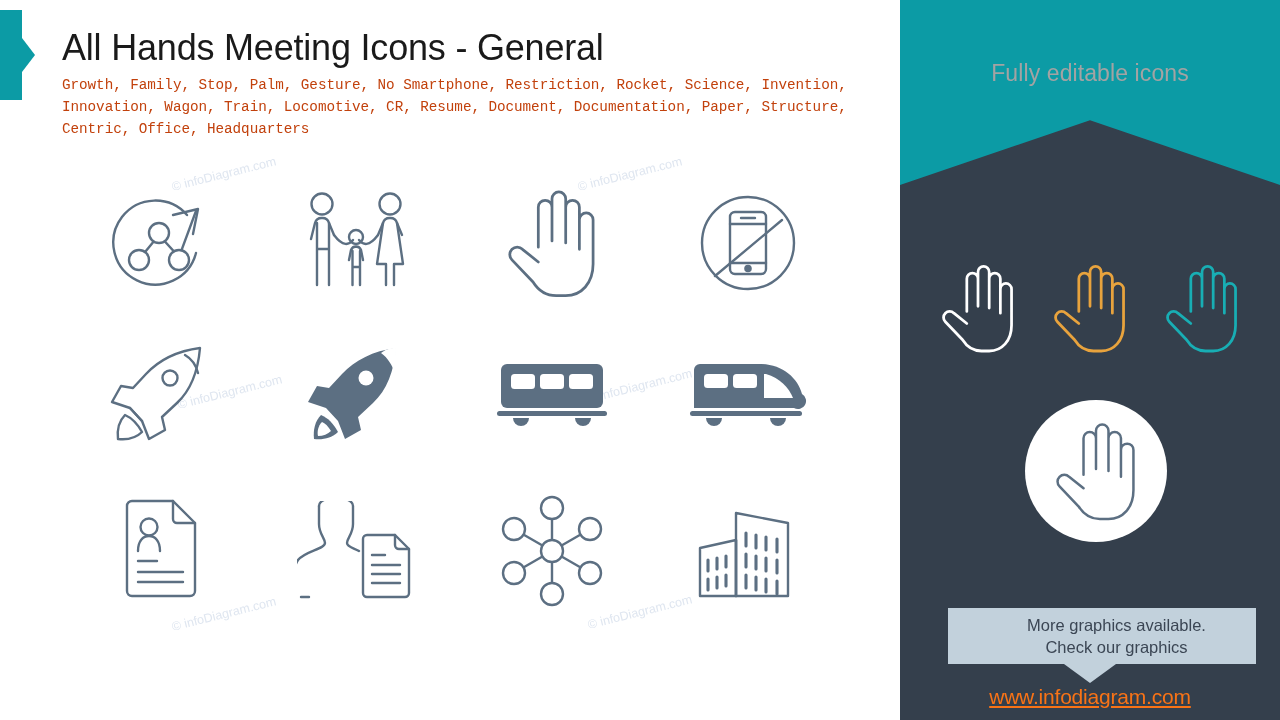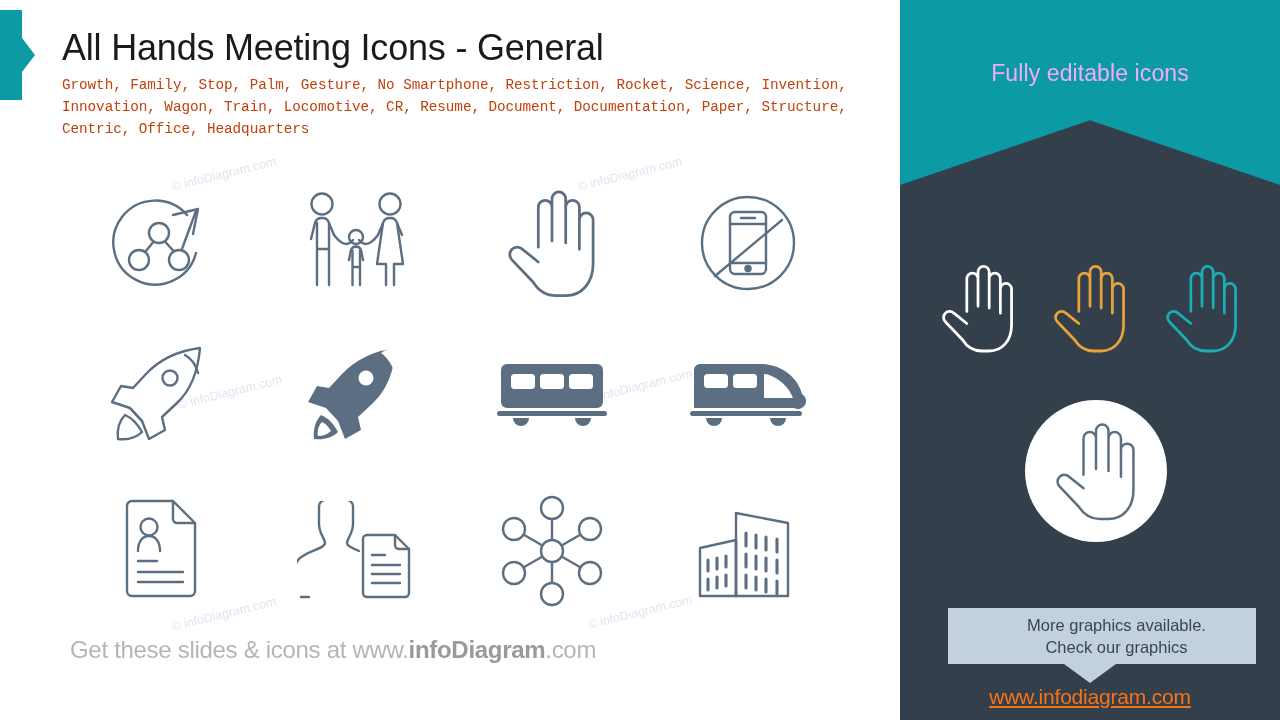--- a/index.html
+++ b/index.html
@@ -85,21 +85,21 @@
     position:absolute; left:0; top:0; width:380px; height:185px;
     background:#0C9BA5;
     clip-path:polygon(0 0, 100% 0, 100% 100%, 50% 65%, 0 100%);
   }
   #banner-wrap::after{
     content:"";
     position:absolute; left:0; top:0; width:100%; height:100%;
   }
   #panel-title {
     position:absolute; left:0; top:60px; width:380px;
-    text-align:center; color:#f0abfc; font-size:23px; font-weight:400;
+    text-align:center; color:#a3a3a3; font-size:23px; font-weight:400;
     letter-spacing:0.1px;
   }
 
   
   #hands-row {
     position:absolute; left:0; top:258px; width:380px; height:108px;
     display:flex; justify-content:center; align-items:flex-start; gap:26px;
   }
 
   
@@ -300,23 +300,20 @@
           <path d="M54 53 V66 M64 55 V68 M74 57 V70 M85 59 V72"></path>
           <path d="M54 74 V87 M64 76 V89 M74 78 V91 M85 80 V93"></path>
           <path d="M16 59 V70 M25 57 V68 M34 55 V66"></path>
           <path d="M16 78 V89 M25 76 V87 M34 74 V85"></path>
         </g>
       </svg>
     </div>
 
   </div>
 
-  <div id="footer">
-    <span>Get these slides &amp; icons at www.</span><b>infoDiagram</b><span>.com</span>
-  </div>
 </div>
 
 <div id="side-panel">
 
   <div id="banner-wrap"></div>
   <div id="panel-title">Fully editable icons</div>
 
   <div id="hands-row">
     <span>
       <svg width="86" height="100" viewBox="0 0 100 112" fill="none" stroke="#ffffff" stroke-width="3.2" stroke-linecap="round" stroke-linejoin="round">

